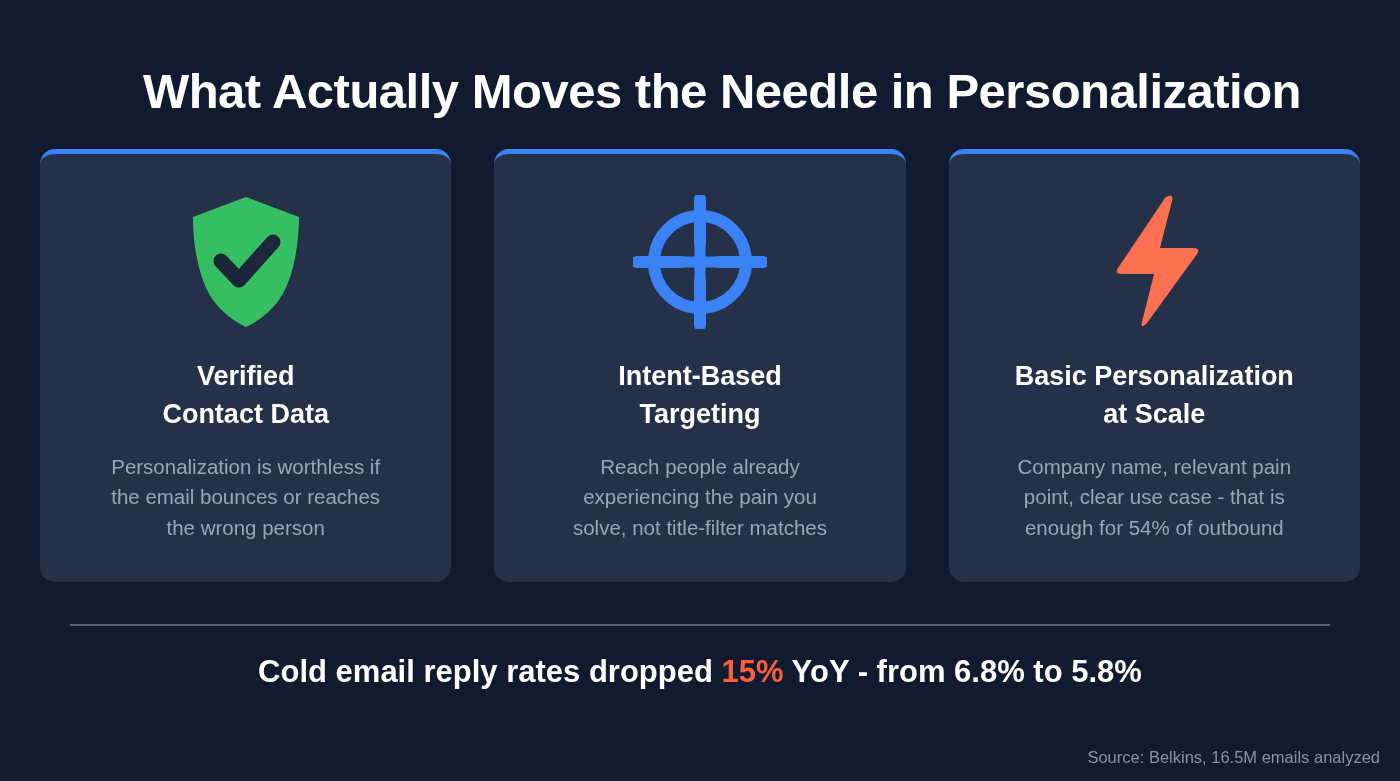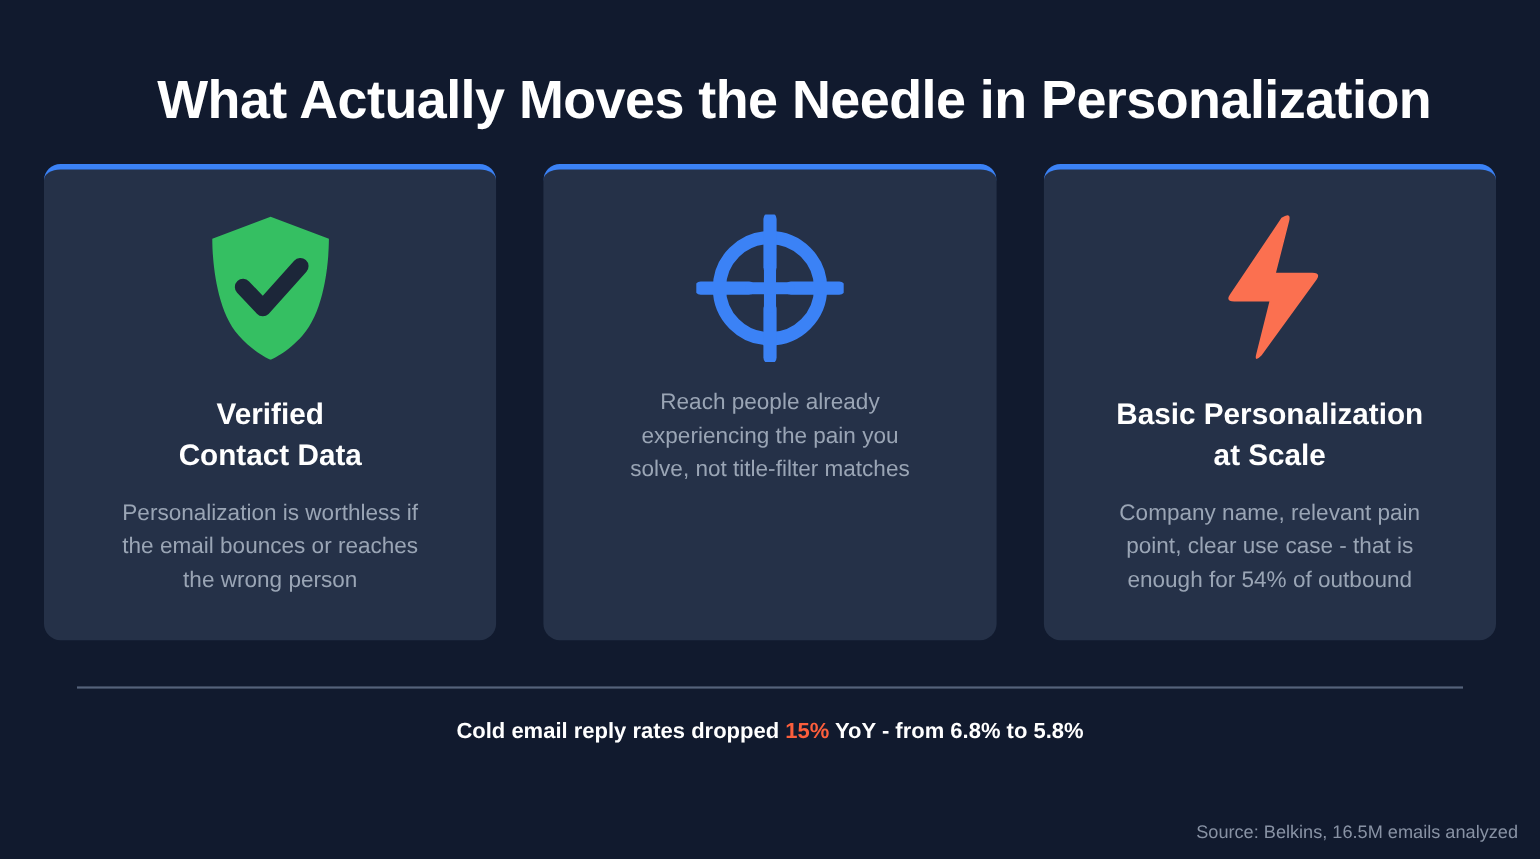--- a/index.html
+++ b/index.html
@@ -93,21 +93,21 @@
   .divider {
     margin:42px 70px 0 70px;
     height:2px;
     background:#55627a;
   }
 
   
   .footer-stat {
     margin-top:28px;
     text-align:center;
-    font-size:20px;
+    font-size:31px;
     font-weight:bold;
     color:#ffffff;
     white-space:nowrap;
   }
   .stat-highlight { color:#fb5e3c; }
 
   
   .source {
     position:absolute;
     right:20px;
@@ -150,20 +150,22 @@
             <line x1="67" y1="86" x2="67" y2="130"></line>
             <line x1="4" y1="67" x2="48" y2="67"></line>
             <line x1="86" y1="67" x2="130" y2="67"></line>
           </g>
           <g stroke="#3b82f6" stroke-width="11" stroke-linecap="round">
             <line x1="67" y1="50" x2="67" y2="84"></line>
             <line x1="50" y1="67" x2="84" y2="67"></line>
           </g>
         </svg>
       </div>
+      <div class="card-title">Intent-Based
+Targeting</div>
       <div class="card-desc">Reach people already
 experiencing the pain you
 solve, not title-filter matches</div>
     </div>
 
     <div class="card">
       <div class="card-icon">
         <svg width="104" height="136" viewBox="0 0 104 136" aria-hidden="true">
           <path d="M63 4 L16 74 Q12 80 20 80 L52 80 L40 128 Q38 136 45 129 L95 60 Q99 54 91 54 L58 54 L70 7 Q72 -2 63 4 Z" fill="#fb7050"></path>
         </svg>

